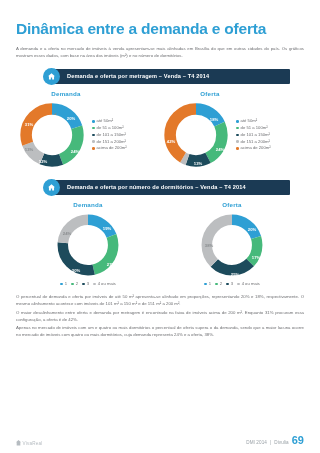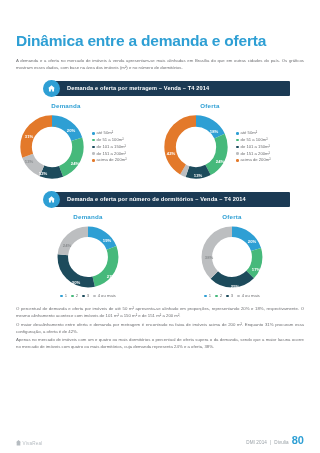--- a/index.html
+++ b/index.html
@@ -14,21 +14,21 @@
     font-family: "Liberation Sans", sans-serif;
     color: #58595b;
     position: relative;
   }
 
   .page {
     width: 320px;
     height: 453px;
     position: relative;
     box-sizing: border-box;
-    padding: 12px 16px;
+    padding: 0 16px;
   }
 
   
   .title-block { padding-top: 20px; }
   .main-title {
     font-size: 15.5px;
     font-weight: bold;
     color: #2e9fd4;
     letter-spacing: -0.2px;
     line-height: 1.1;
@@ -422,17 +422,17 @@
     <div class="brand">
       <svg width="5" height="6" viewBox="0 0 12 14" aria-hidden="true">
         <path fill="#b6bcc1" d="M6 0 0 5h1.6v8h8.8V5H12z"></path>
       </svg>
       <span>VivaReal</span>
     </div>
     <div class="footer-right">
       <span class="footer-meta bold">DMI 2014</span>
       <span class="footer-meta">|</span>
       <span class="footer-meta">Divulia</span>
-      <span class="page-num">80</span>
+      <span class="page-num">69</span>
     </div>
   </div>
 
 </div>
 
 </body></html>

